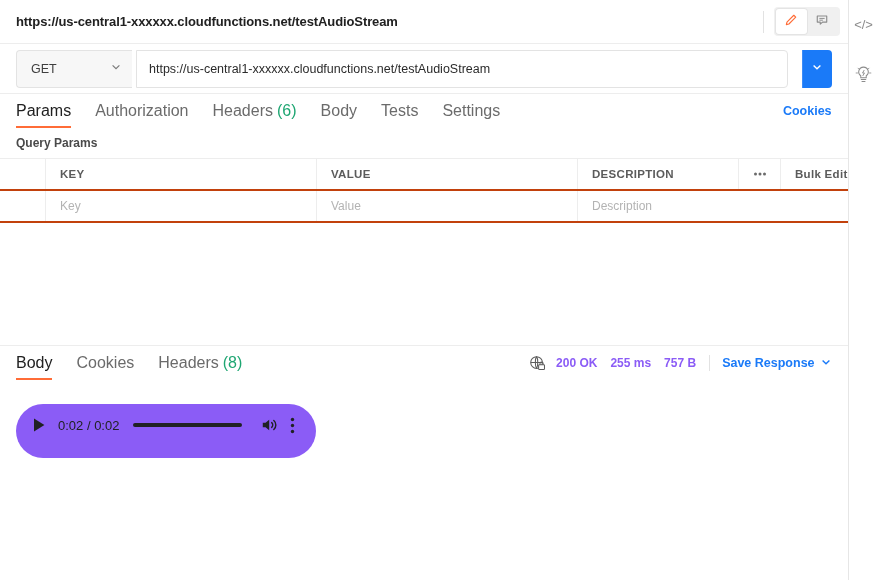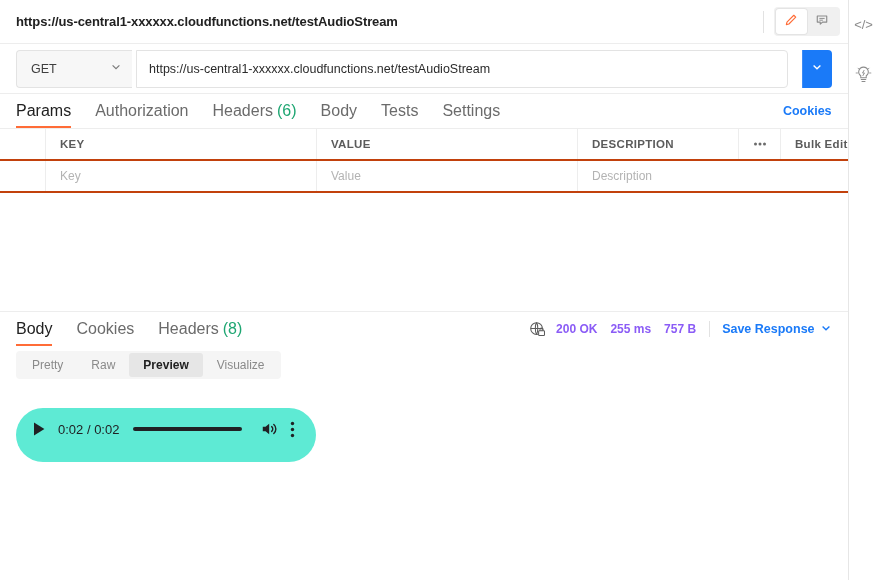--- a/index.html
+++ b/index.html
@@ -177,21 +177,21 @@
     border-radius: 3px; font-size: 12px; color: #8a8a8a;
     cursor: pointer; font-family: inherit; display:flex; align-items:center;
   }
   .seg-btn.active { background: #e6e6e6; color: #212121; font-weight: bold; }
 
   .resp-body { flex: 1 1 auto; padding: 24px 16px 0 16px; }
 
   
   .audio {
     width: 300px; height: 54px;
-    background: #5eead4; border-radius: 27px;
+    background: #8b5cf6; border-radius: 27px;
     display: flex; align-items: center;
     padding: 0 14px 12px 16px; gap: 0;
   }
   .aplay { width: 22px; display: flex; align-items: center; cursor: pointer; }
   .atime { font-size: 13px; color: #202124; margin-left: 4px; white-space: nowrap;
            font-family: "Liberation Sans", sans-serif; }
   .aprog {
     flex: 1; height: 4px; background: #202124; border-radius: 2px;
     margin: 0 14px; cursor: pointer;
   }
@@ -278,20 +278,21 @@
       </div>
       <div class="tab">
         <span>Tests</span>
       </div>
       <div class="tab">
         <span>Settings</span>
       </div>
       <div class="cookies-link">Cookies</div>
     </div>
 
+    <div class="qp-label">Query Params</div>
 
     <div class="params-table">
       <div class="ptr head">
         <div class="pcell chk"></div>
         <div class="pcell key">KEY</div>
         <div class="pcell val">VALUE</div>
         <div class="pcell desc">DESCRIPTION</div>
         <div class="pcell dots">
           <svg width="14" height="6" viewBox="0 0 14 6" fill="#6b6b6b">
             <circle cx="2.5" cy="3" r="1.5"></circle>
@@ -342,28 +343,20 @@
           <span>Save Response</span>
           <span>
             <svg width="12" height="12" viewBox="0 0 12 12" fill="none" stroke="#1a7af8" stroke-width="1.4">
               <path d="M2.6 4.4 6 7.7l3.4-3.3"></path>
             </svg>
           </span>
         </span>
       </div>
     </div>
 
-    <div class="view-row">
-      <div class="seg">
-        <button class="seg-btn">Pretty</button>
-        <button class="seg-btn">Raw</button>
-        <button class="seg-btn active">Preview</button>
-        <button class="seg-btn">Visualize</button>
-      </div>
-    </div>
 
     <div class="resp-body">
       <div class="audio">
         <span class="aplay">
           <svg width="14" height="16" viewBox="0 0 14 16" fill="#202124">
             <path d="M2 1.4 12.4 8 2 14.6z"></path>
           </svg>
         </span>
         <span class="atime">0:02 / 0:02</span>
         <span class="aprog"></span>

